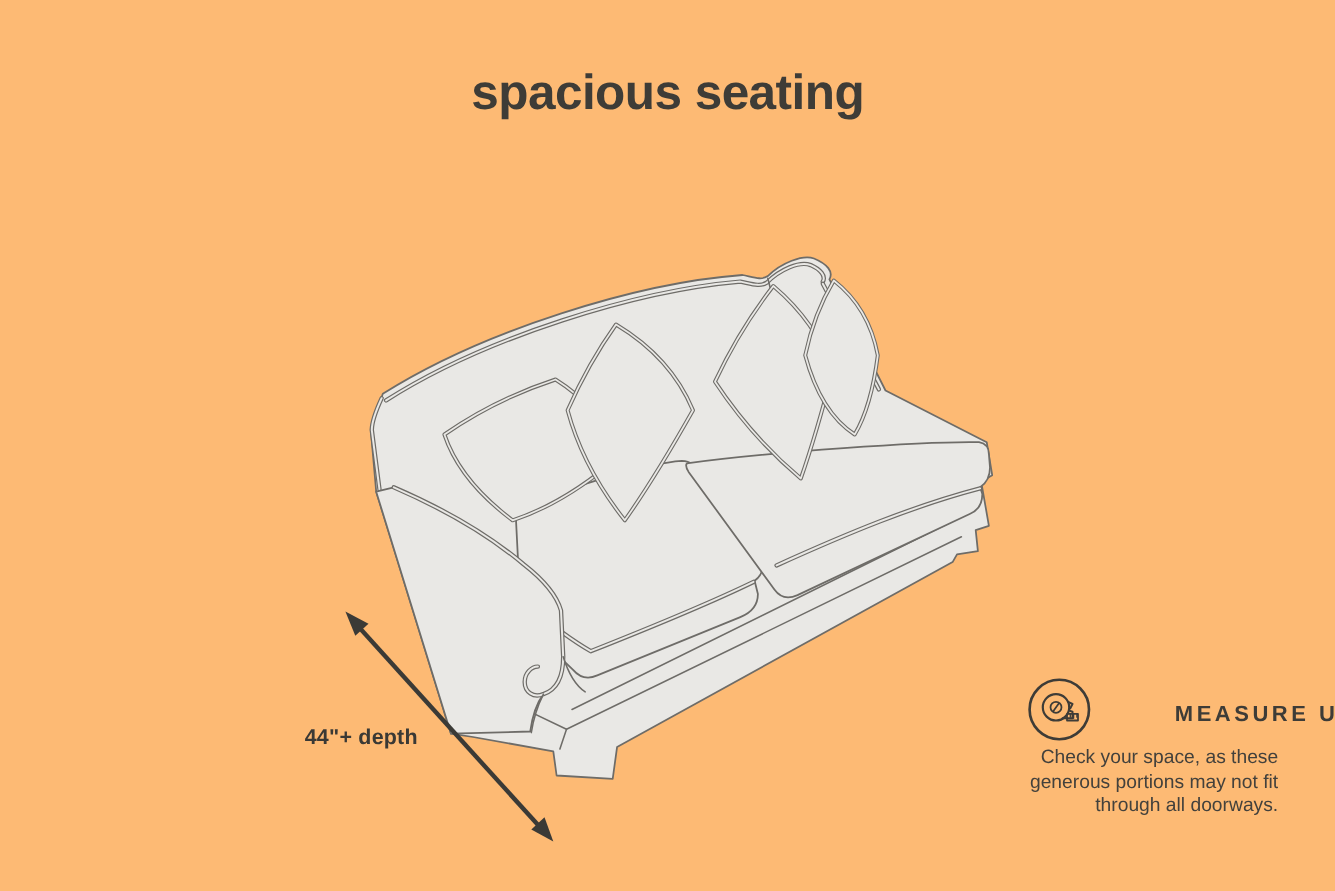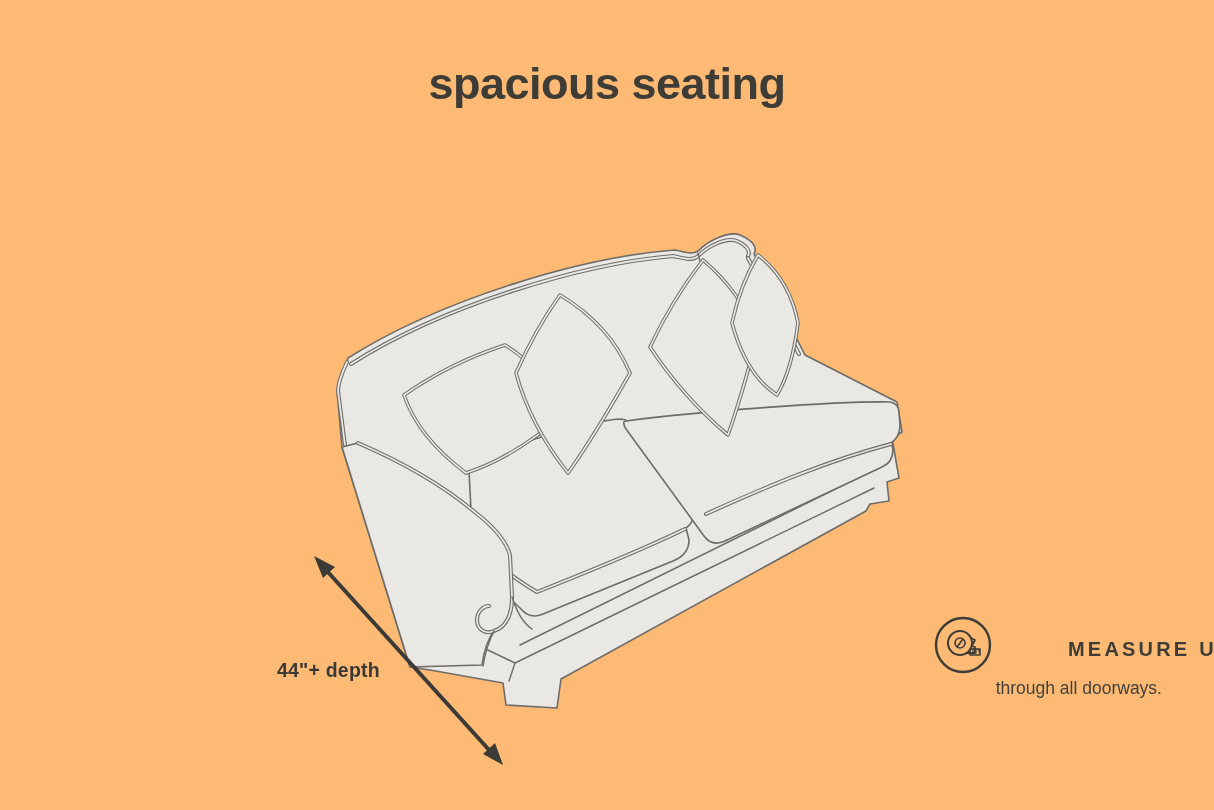--- a/index.html
+++ b/index.html
@@ -177,16 +177,18 @@
       <rect class="icon-ln" x="38" y="35" width="10" height="6" stroke-width="1.6"></rect>
       <line class="icon-ln" x1="41" y1="35" x2="41" y2="38" stroke-width="1.2"></line>
       <line class="icon-ln" x1="44" y1="35" x2="44" y2="39" stroke-width="1.2"></line>
       <line class="icon-ln" x1="47" y1="35" x2="47" y2="38" stroke-width="1.2"></line>
     </svg>
   </div>
 
   <div class="measure-heading">MEASURE UP</div>
 
   <div class="measure-caption">
+    <span>Check your space, as these</span>
+    <span>generous portions may not fit</span>
     <span>through all doorways.</span>
   </div>
 
 </div>
 
 </body></html>

